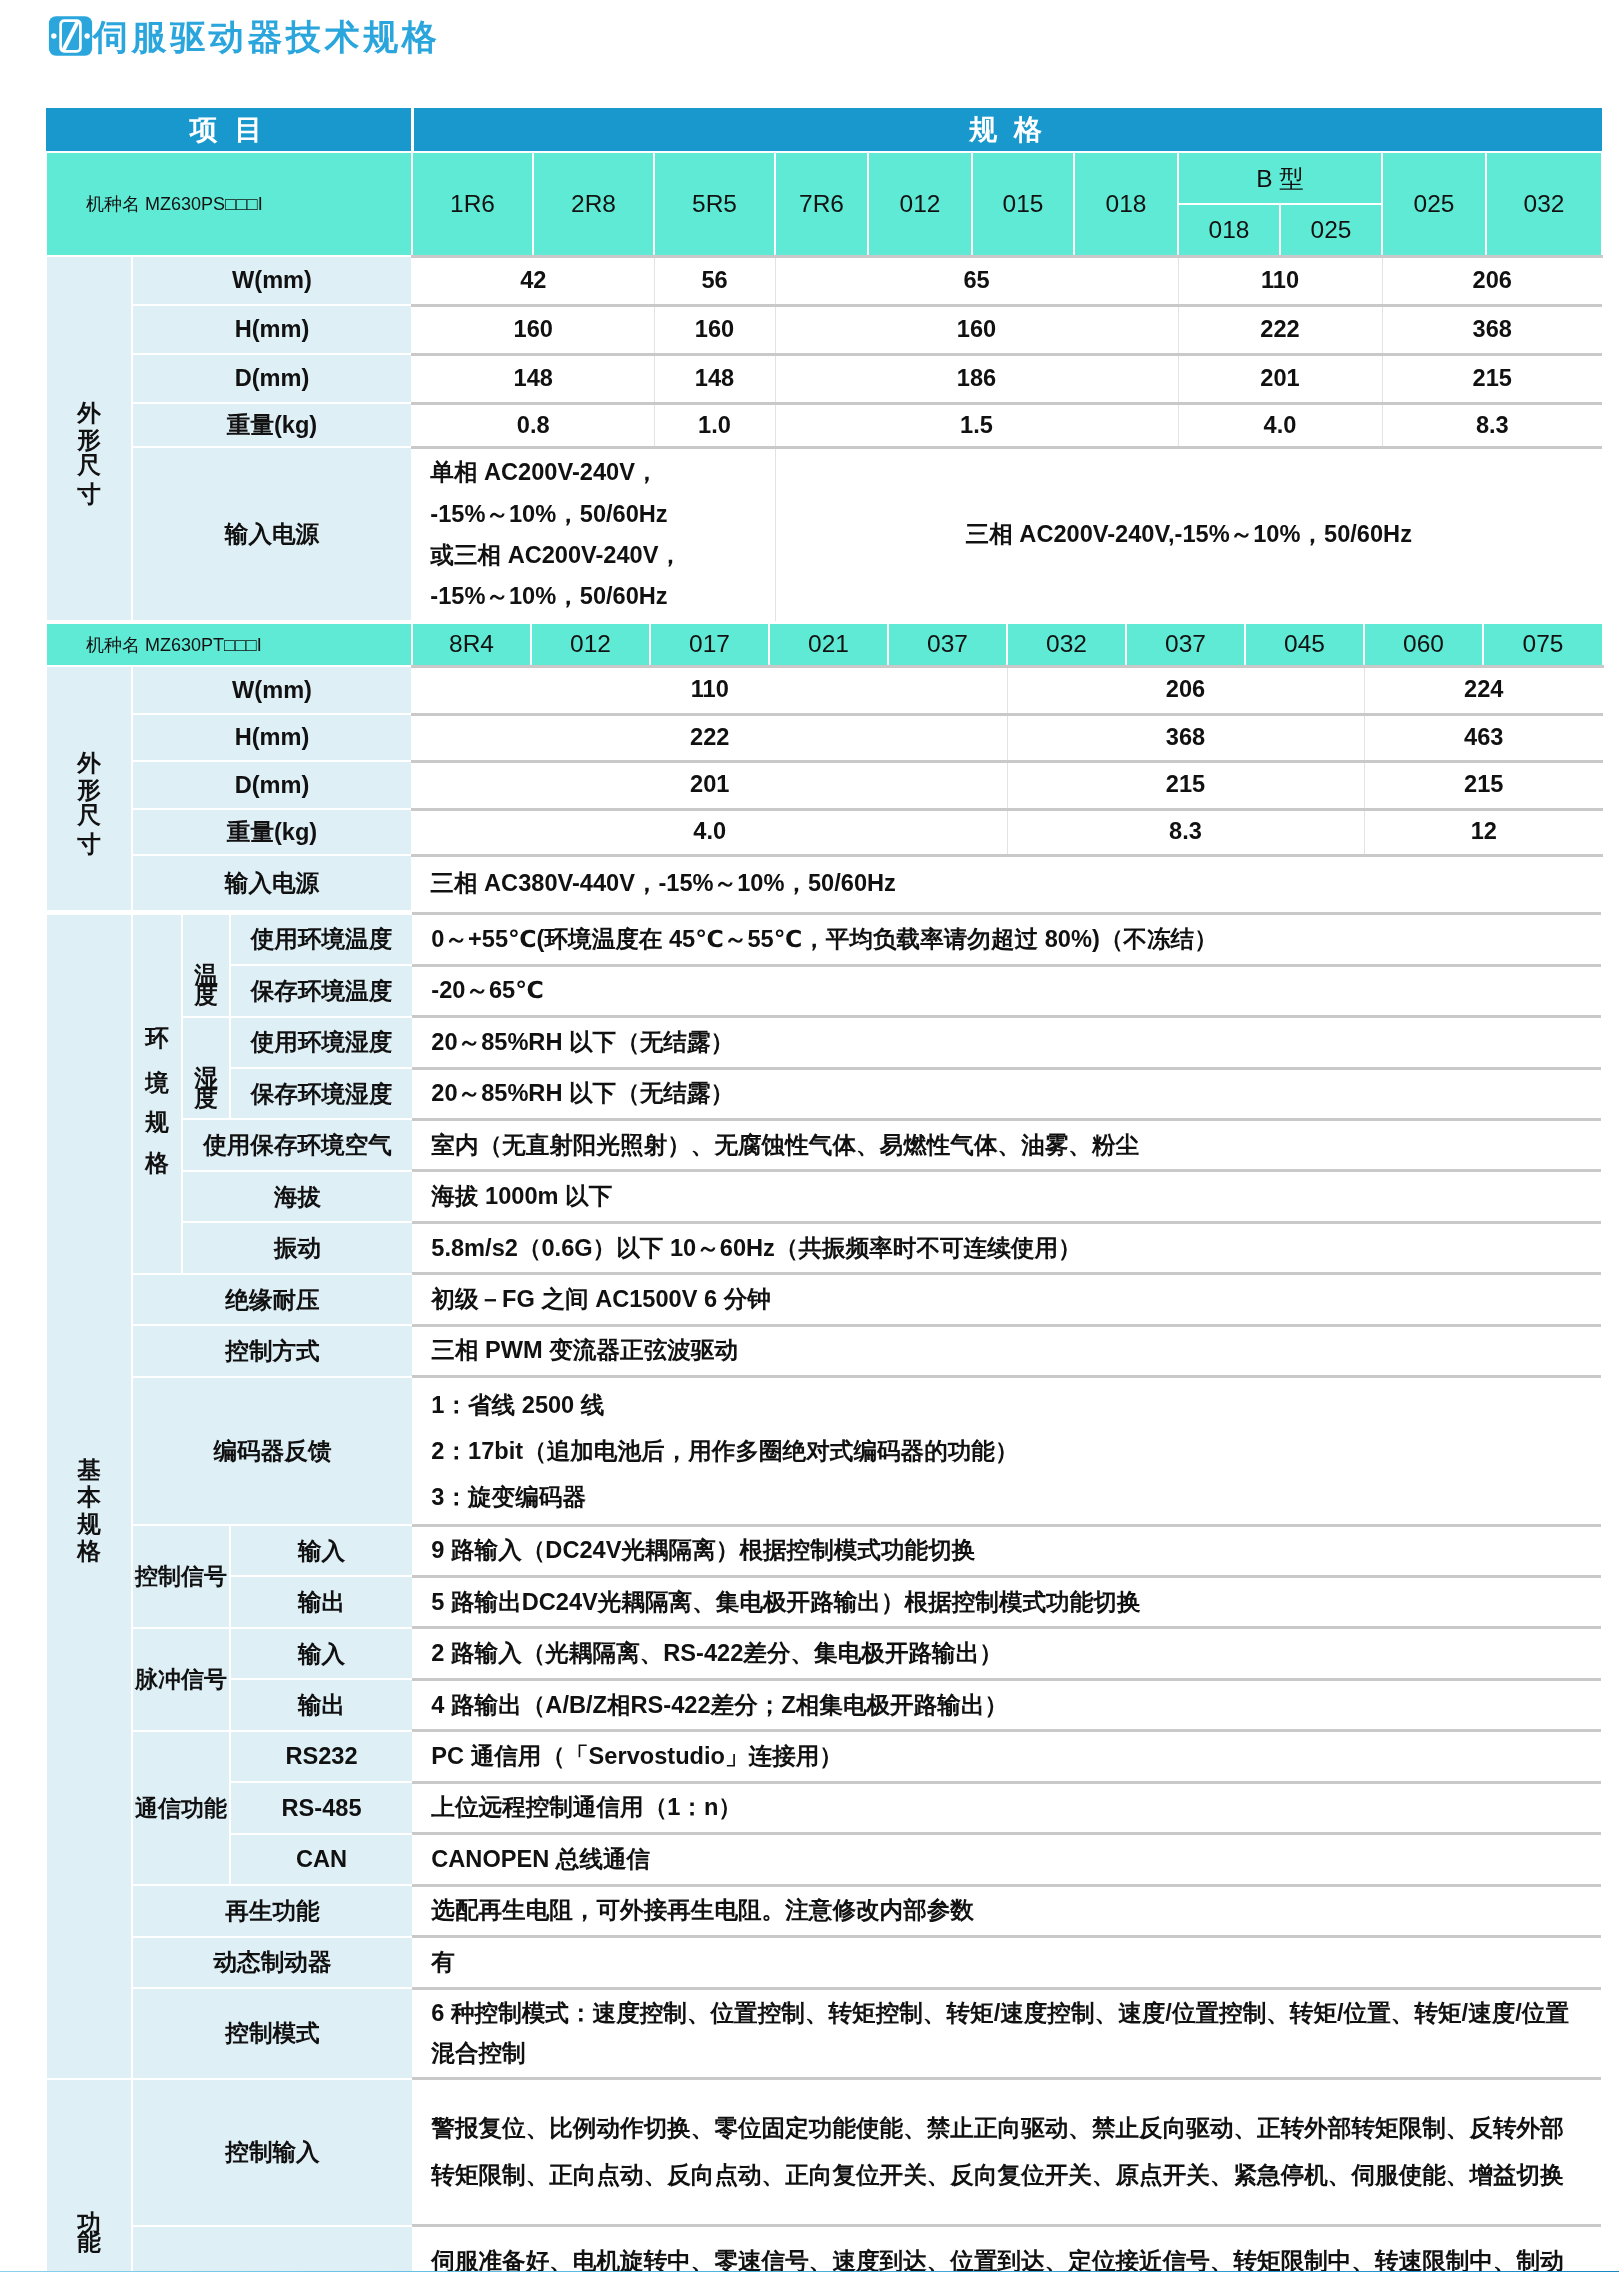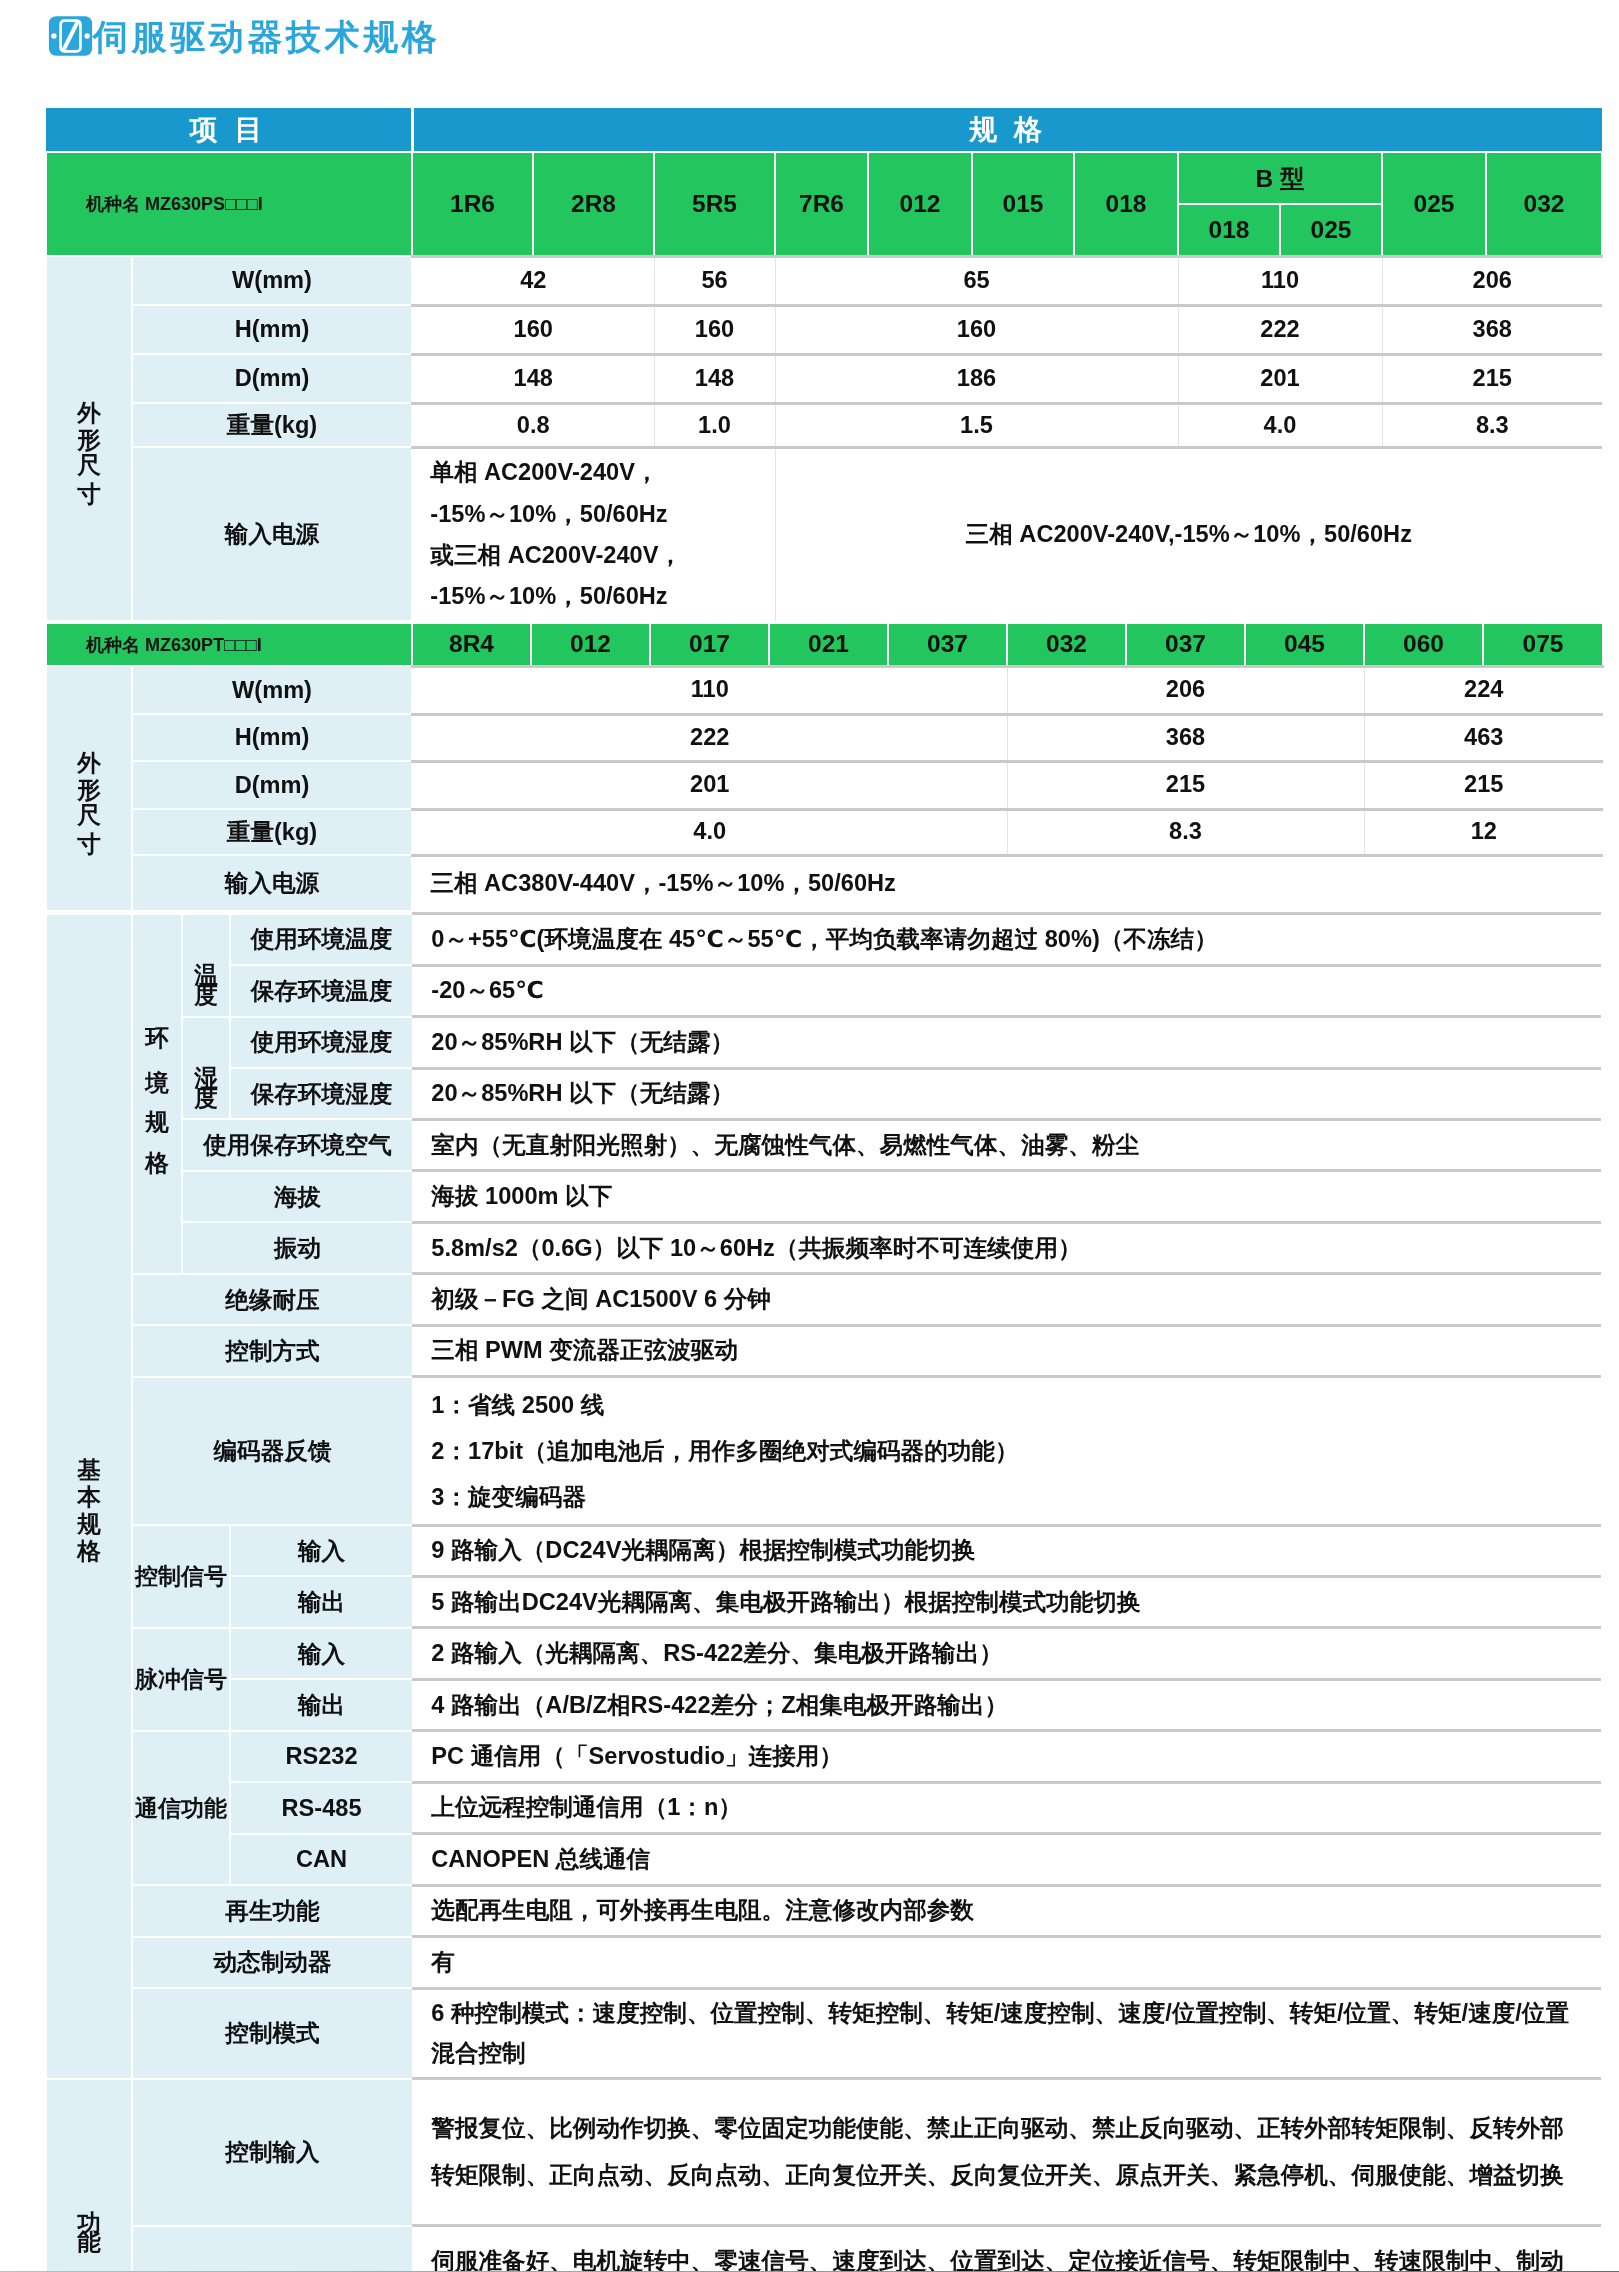--- a/index.html
+++ b/index.html
@@ -8,21 +8,21 @@
   .titlebar{position:absolute;left:48px;top:13.6px;display:flex;align-items:center;}
   .title{font-size:35px;font-weight:700;color:#2AA6DD;letter-spacing:3.6px;white-space:nowrap;}
 
   .tables{position:absolute;left:45px;top:108px;width:1554px;}
   table{border-collapse:collapse;table-layout:fixed;width:1554px;}
   td,th{padding:0;overflow:hidden;}
 
   th.head{background:#1898CD;color:#ffffff;font-size:28px;font-weight:700;height:43px;text-align:center;letter-spacing:4.5px;}
   th.head.item{border-right:3.2px solid #ffffff;margin-left:33px;}
 
-  td.model{background:#22c55e;border:2.3px solid #ffffff;font-size:24.5px;font-weight:700;text-align:center;vertical-align:middle;}
+  td.model{background:#5eead4;border:2.3px solid #ffffff;font-size:24.5px;font-weight:400;text-align:center;vertical-align:middle;}
   td.model-name{text-align:left;padding-left:39px;font-size:18px;}
 
   td.sec,td.lbl,td.grp{background:#DFEFF6;border:2.3px solid #ffffff;text-align:center;vertical-align:middle;font-size:23.6px;font-weight:700;}
   td.grp{font-size:23px;}
   .vert{writing-mode:vertical-rl;text-orientation:upright;display:inline-block;}
   .sp-sm{letter-spacing:18px;}
   .sp-md{letter-spacing:27px;}
   .sp-lg{letter-spacing:41px;}
 
   td.val{background:#ffffff;border-top:3.2px solid #C9C9C9;border-left:1.8px solid #E3E3E3;font-size:23.6px;font-weight:600;vertical-align:middle;text-align:left;padding:3.6px 18px 3.6px 17.3px;line-height:1.75;}

